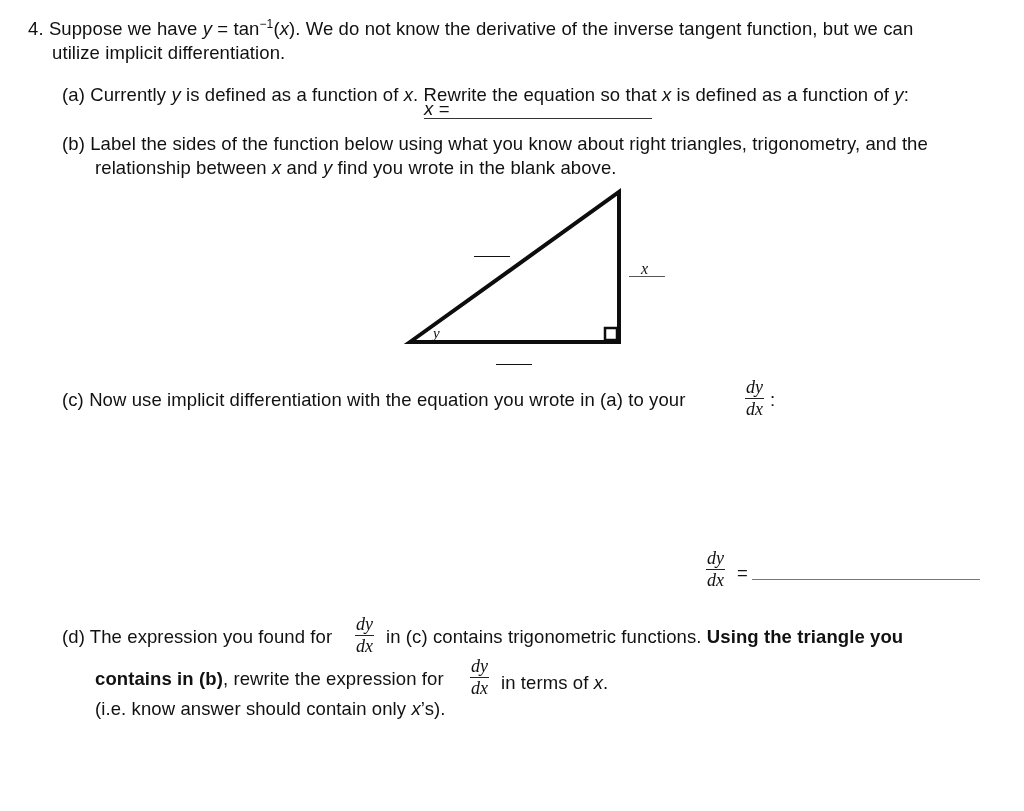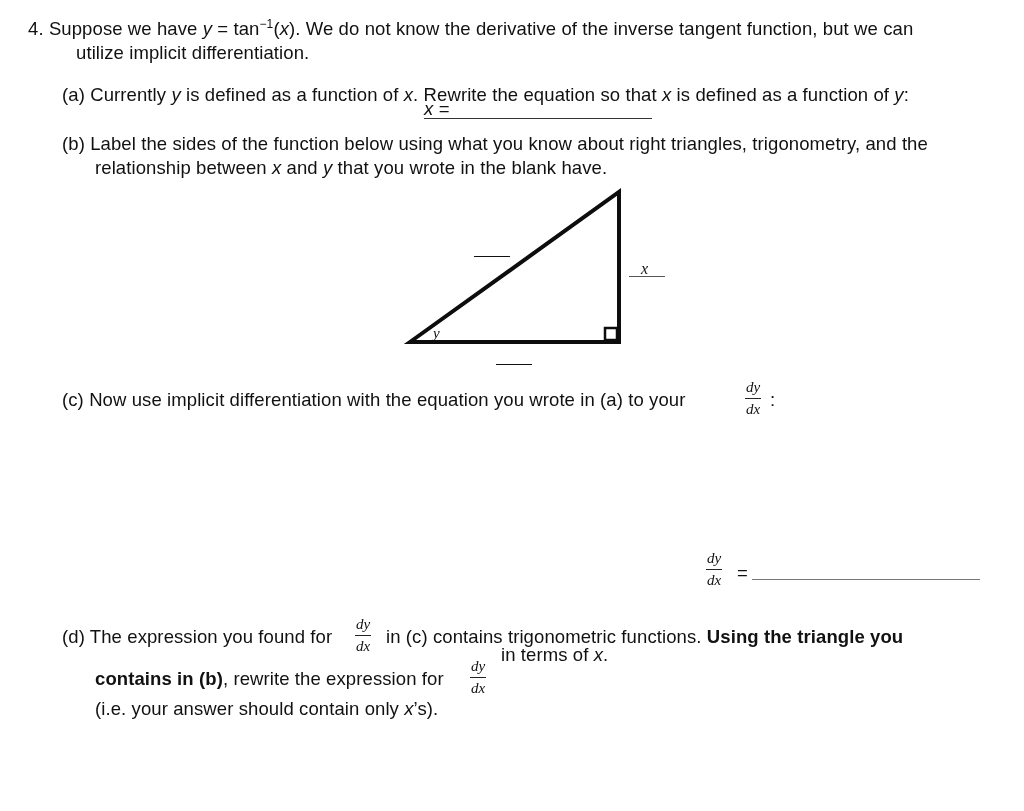--- a/index.html
+++ b/index.html
@@ -30,21 +30,21 @@
     position: absolute;
     border-bottom: 1.2px solid #333333;
     height: 0;
   }
   .frac {
     position: absolute;
     display: inline-block;
     text-align: center;
     font-family: "Liberation Serif", "DejaVu Serif", serif;
     font-style: italic;
-    font-size: 15px;
+    font-size: 18px;
     line-height: 19px;
   }
   .frac .num {
     display: block;
     padding: 0 1px 1px 1px;
     border-bottom: 1.2px solid #222;
   }
   .frac .den {
     display: block;
     padding-top: 1px;
@@ -61,37 +61,37 @@
     border-bottom: 1.6px solid #111;
   }
 </style>
 </head>
 <body>
 
 <div class="abs txt" style="left:28px; top:18px;">
   <span>4.</span>
   <span>Suppose we have </span><span class="m">y</span><span> = tan</span><sup>−1</sup><span>(</span><span class="m">x</span><span>).</span><span> We do not know the derivative of the inverse tangent function, but we can</span>
 </div>
-<div class="abs txt" style="left:52px; top:42px;margin-left:24px;">utilize implicit differentiation.</div>
+<div class="abs txt" style="left:52px; top:42px;">utilize implicit differentiation.</div>
 
 <div class="abs txt" style="left:62px; top:84px;">
   <span>(a)</span>
   <span>Currently </span><span class="m">y</span><span> is defined as a function of </span><span class="m">x</span><span>. Rewrite the equation so that </span><span class="m">x</span><span> is defined as a function of </span><span class="m">y</span><span>:</span>
 </div>
 <div class="abs txt m" style="left:424px; top:98px;">x =</div>
 <div class="blank" style="left:424px; top:118px; width:228px;">
   <span></span>
 </div>
 
 <div class="abs txt" style="left:62px; top:133px;">
   <span>(b)</span>
   <span>Label the sides of the function below using what you know about right triangles, trigonometry, and the</span>
 </div>
 <div class="abs txt" style="left:95px; top:157px;">
-  <span>relationship between </span><span class="m">x</span><span> and </span><span class="m">y</span><span> that you wrote in the blank have.</span>
+  <span>relationship between </span><span class="m">x</span><span> and </span><span class="m">y</span><span> find you wrote in the blank above.</span>
 </div>
 
 <div style="position:absolute; left:400px; top:185px; width:280px; height:190px;">
   <svg width="280" height="190" viewBox="0 0 280 190">
     <polygon points="10,157 219,7 219,157" fill="none" stroke="#0d0d0d" stroke-width="4" stroke-linejoin="miter"></polygon>
     <rect x="205" y="143" width="12" height="12" fill="none" stroke="#0d0d0d" stroke-width="2.5"></rect>
   </svg>
 </div>
 <div class="short-line" style="left:474px; top:256px; width:36px;">
   <span></span>
@@ -135,19 +135,19 @@
   <span class="b">Using the triangle you</span>
 </div>
 
 <div class="abs txt" style="left:95px; top:668px;">
   <span class="b">contains in (b)</span><span>, rewrite the expression for</span>
 </div>
 <div class="frac" style="left:470px; top:657px;">
   <span class="num">dy</span>
   <span class="den">dx</span>
 </div>
-<div class="abs txt" style="left:501px; top:644px;">
+<div class="abs txt" style="left:501px; top:672px;">
   <span>in terms of </span><span class="m">x</span><span>.</span>
 </div>
 
 <div class="abs txt" style="left:95px; top:698px;">
-  <span>(i.e. your answer should contain only </span><span class="m">x</span><span>’s).</span>
+  <span>(i.e. know answer should contain only </span><span class="m">x</span><span>’s).</span>
 </div>
 
 </body></html>

